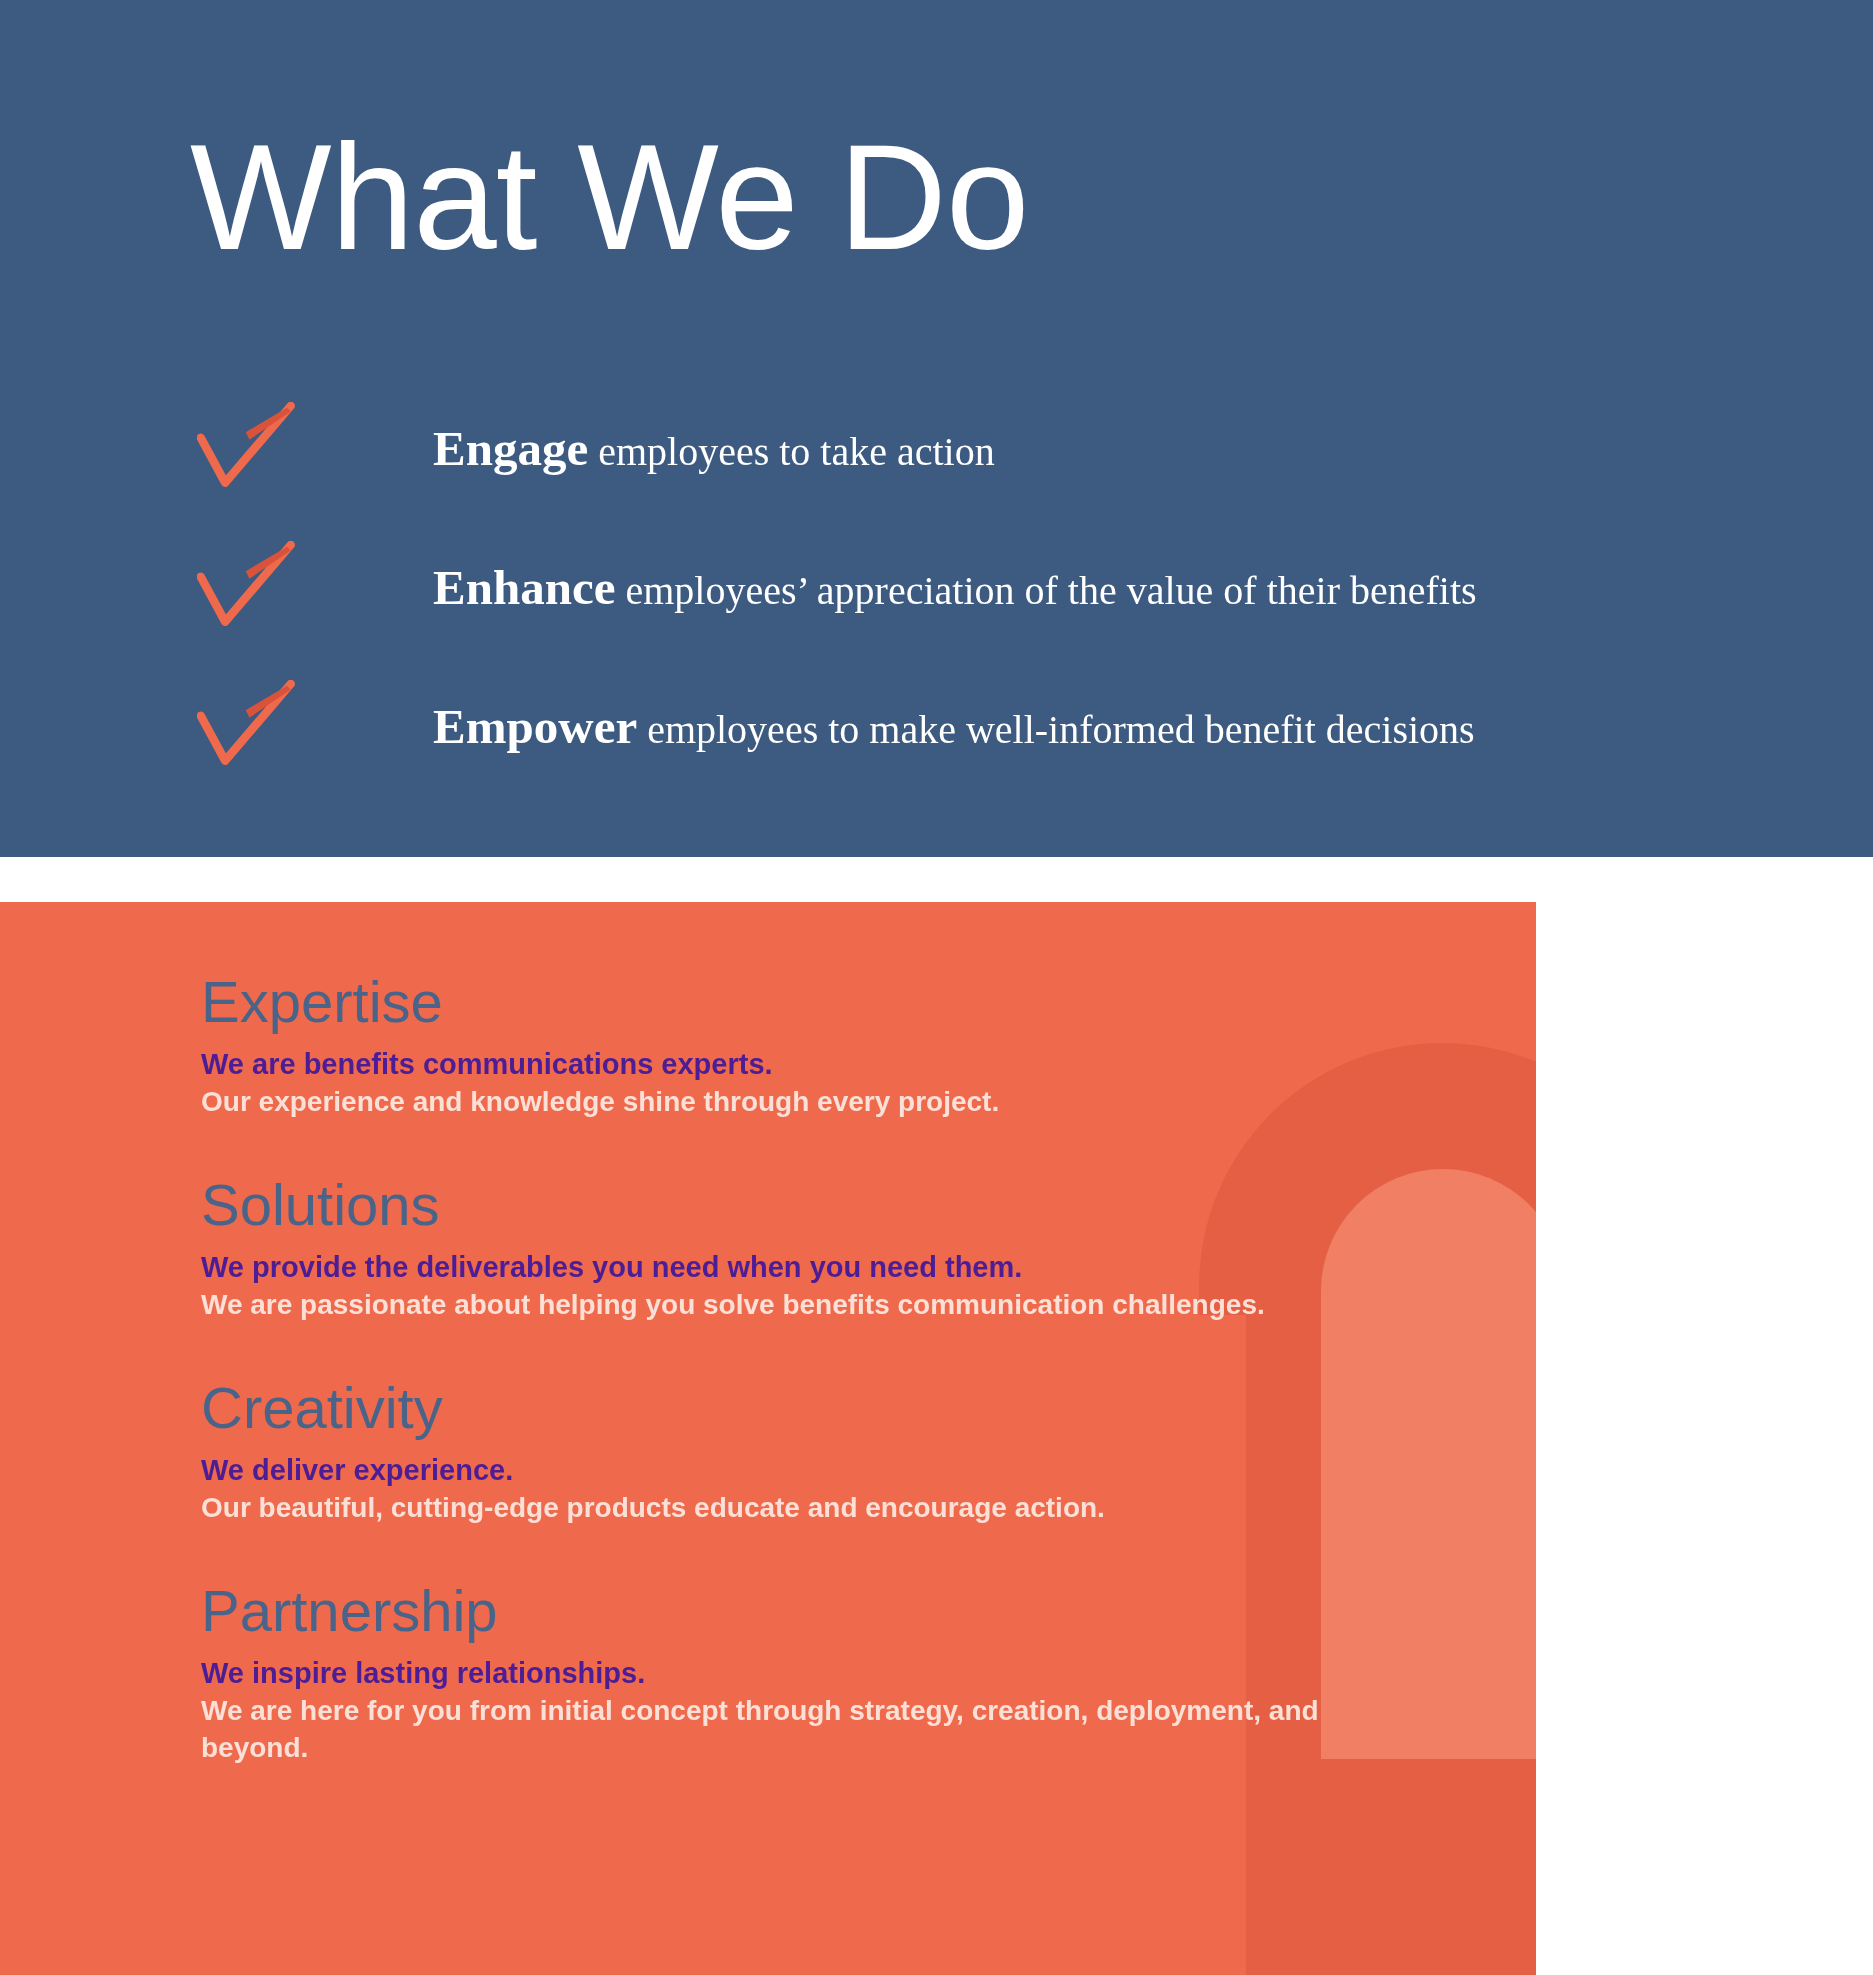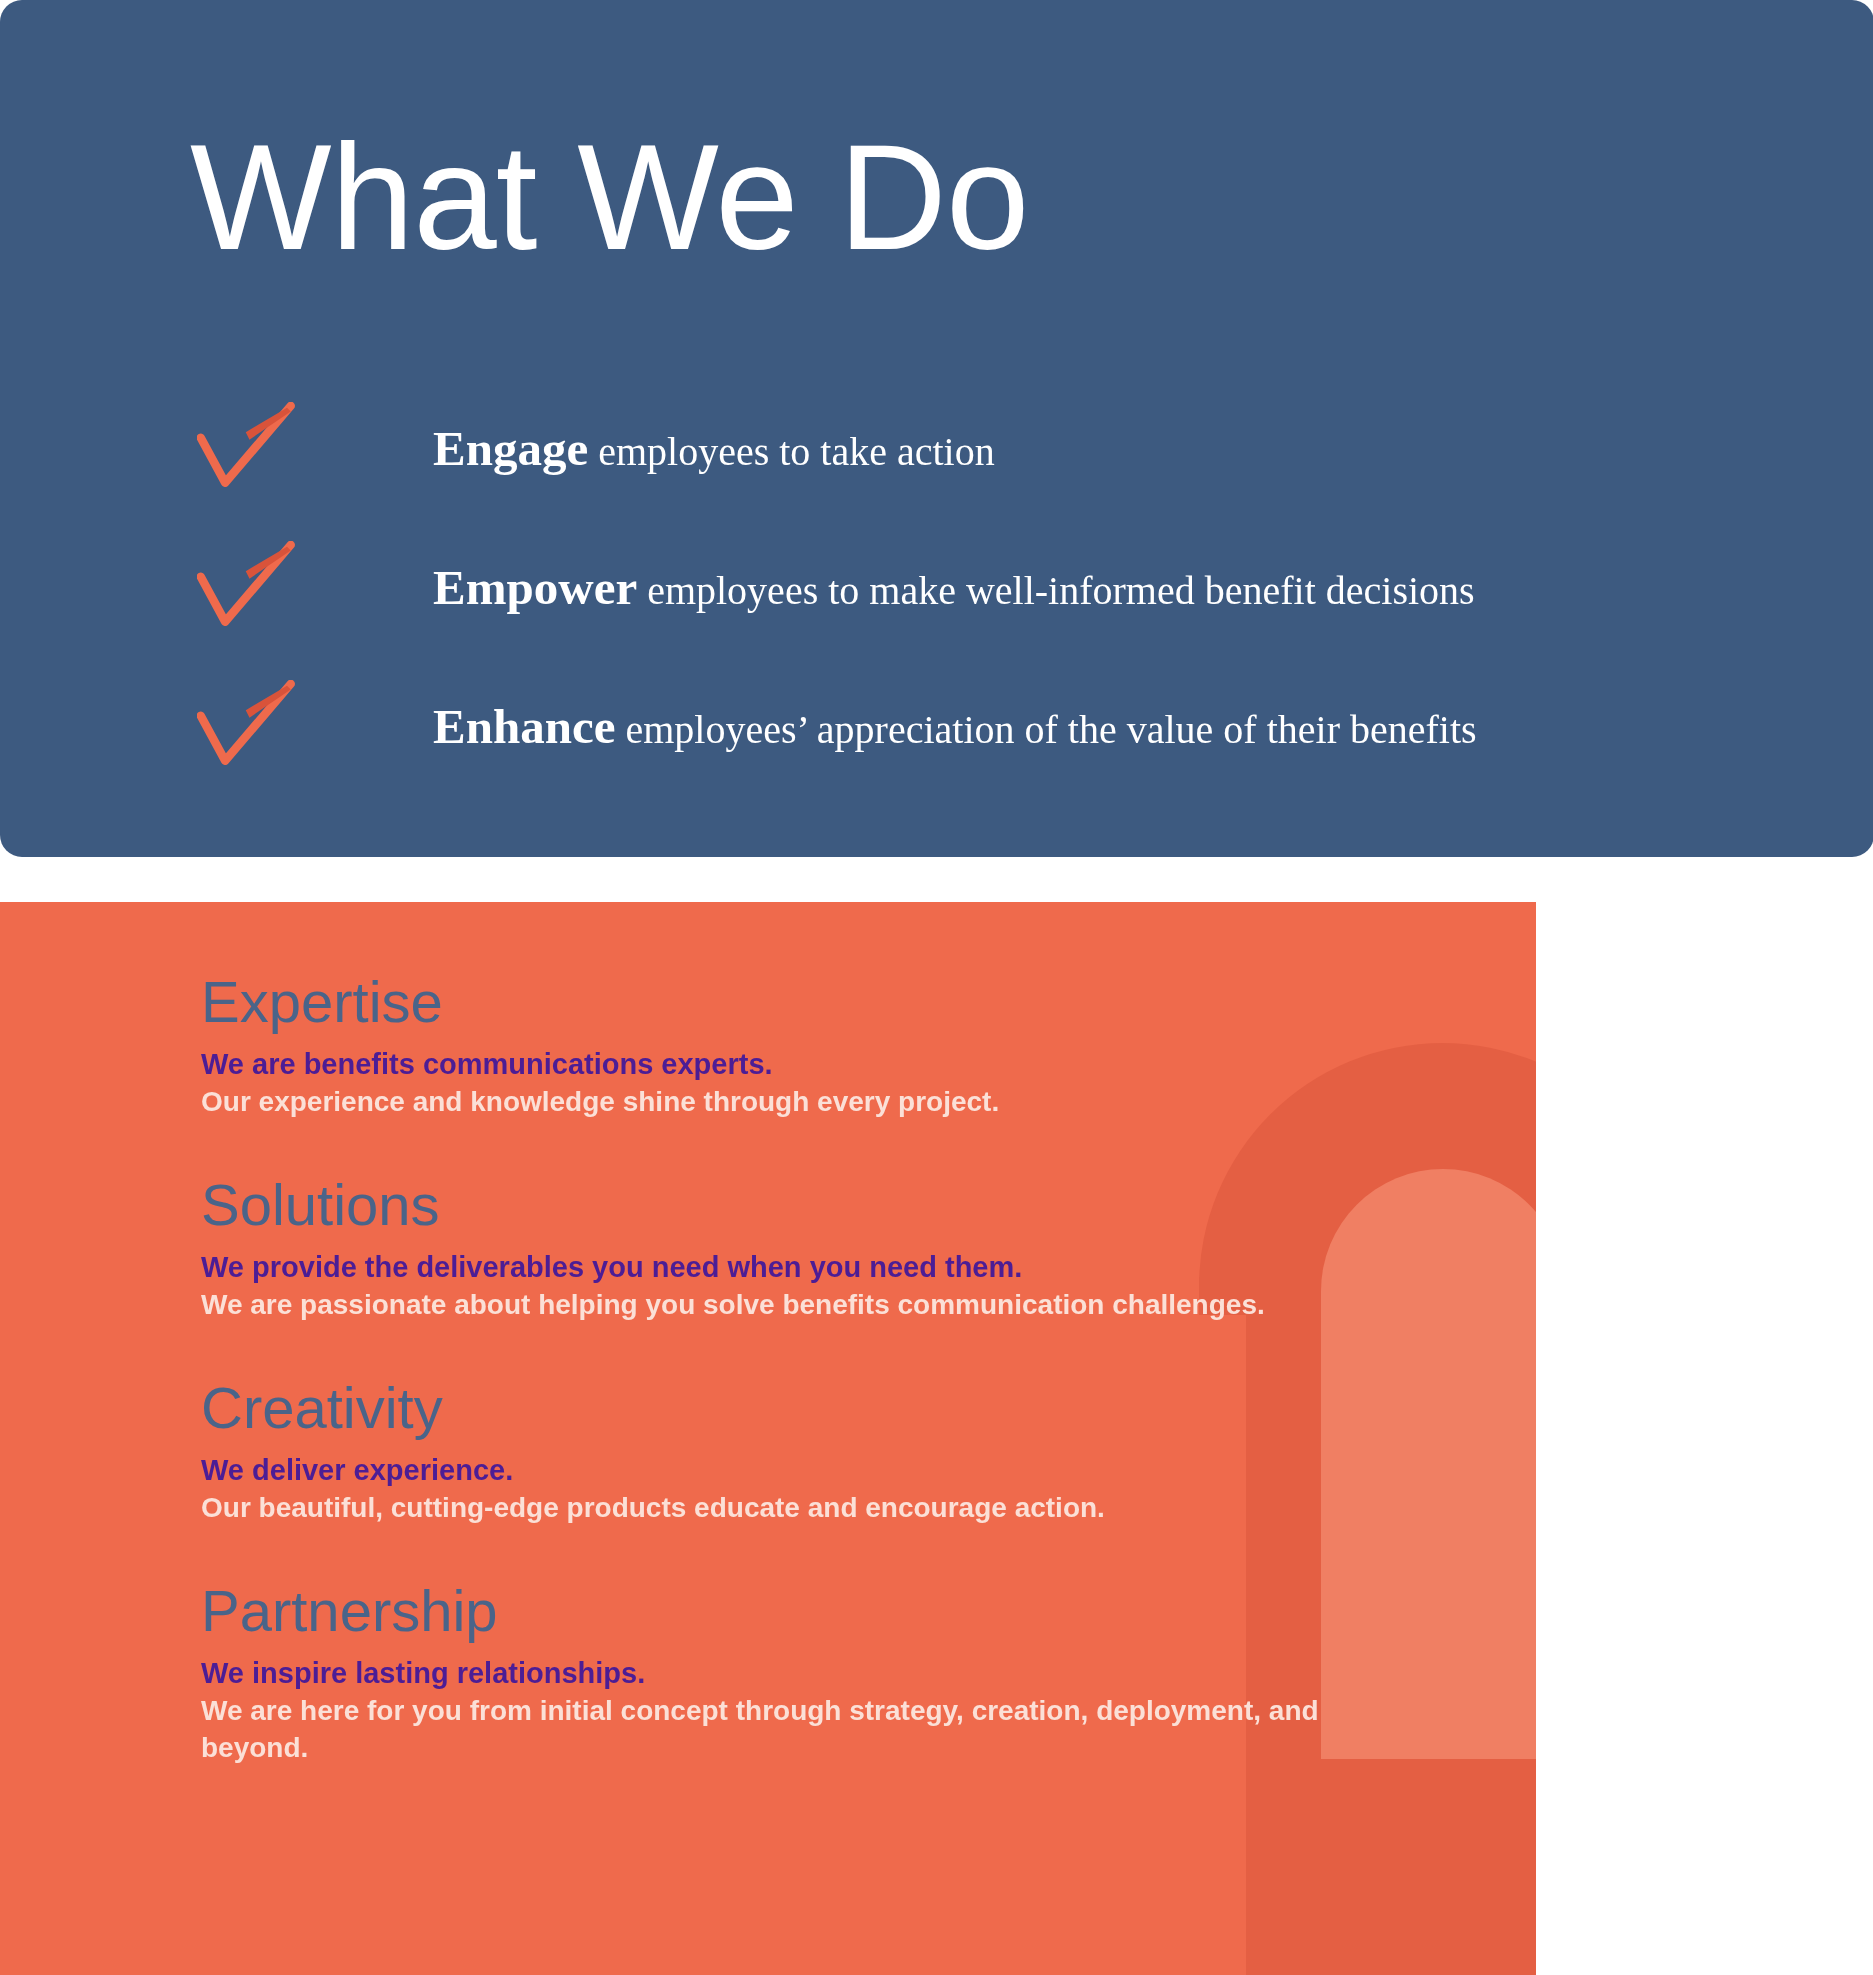--- a/index.html
+++ b/index.html
@@ -22,21 +22,20 @@
 
   
   .top-panel {
     position: absolute;
     left: 0;
     top: 0;
     width: 1874px;
     height: 857px;
     background: #3d5a80;
     overflow: hidden;
-    border-radius: 22px;
   }
   .headline {
     position: absolute;
     left: 190px;
     top: 122px;
     font-size: 150px;
     font-weight: 300;
     color: #ffffff;
     letter-spacing: -0.9px;
     line-height: 1;
@@ -205,35 +204,35 @@
       </div>
 
       <div class="bullet-row">
         <div class="check-icon">
           <svg width="105" height="94" viewBox="0 0 112 100" xmlns="http://www.w3.org/2000/svg">
             <path d="M4 38 L30 86 L100 4" fill="none" stroke="#ef6a4c" stroke-width="9" stroke-linecap="round" stroke-linejoin="round"></path>
             <path d="M52 32 L96 6 L100 10 L56 40 Z" fill="#d9533a"></path>
           </svg>
         </div>
         <div class="bullet-text">
-          <span class="lead">Empower</span>
-          <span>employees to make well-informed benefit decisions</span>
+          <span class="lead">Enhance</span>
+          <span>employees’ appreciation of the value of their benefits</span>
         </div>
       </div>
 
       <div class="bullet-row">
         <div class="check-icon">
           <svg width="105" height="94" viewBox="0 0 112 100" xmlns="http://www.w3.org/2000/svg">
             <path d="M4 38 L30 86 L100 4" fill="none" stroke="#ef6a4c" stroke-width="9" stroke-linecap="round" stroke-linejoin="round"></path>
             <path d="M52 32 L96 6 L100 10 L56 40 Z" fill="#d9533a"></path>
           </svg>
         </div>
         <div class="bullet-text">
-          <span class="lead">Enhance</span>
-          <span>employees’ appreciation of the value of their benefits</span>
+          <span class="lead">Empower</span>
+          <span>employees to make well-informed benefit decisions</span>
         </div>
       </div>
 
     </div>
   </div>
 
   <div class="bottom-panel">
 
     <div class="deco">
       <div class="ring-outer"></div>

